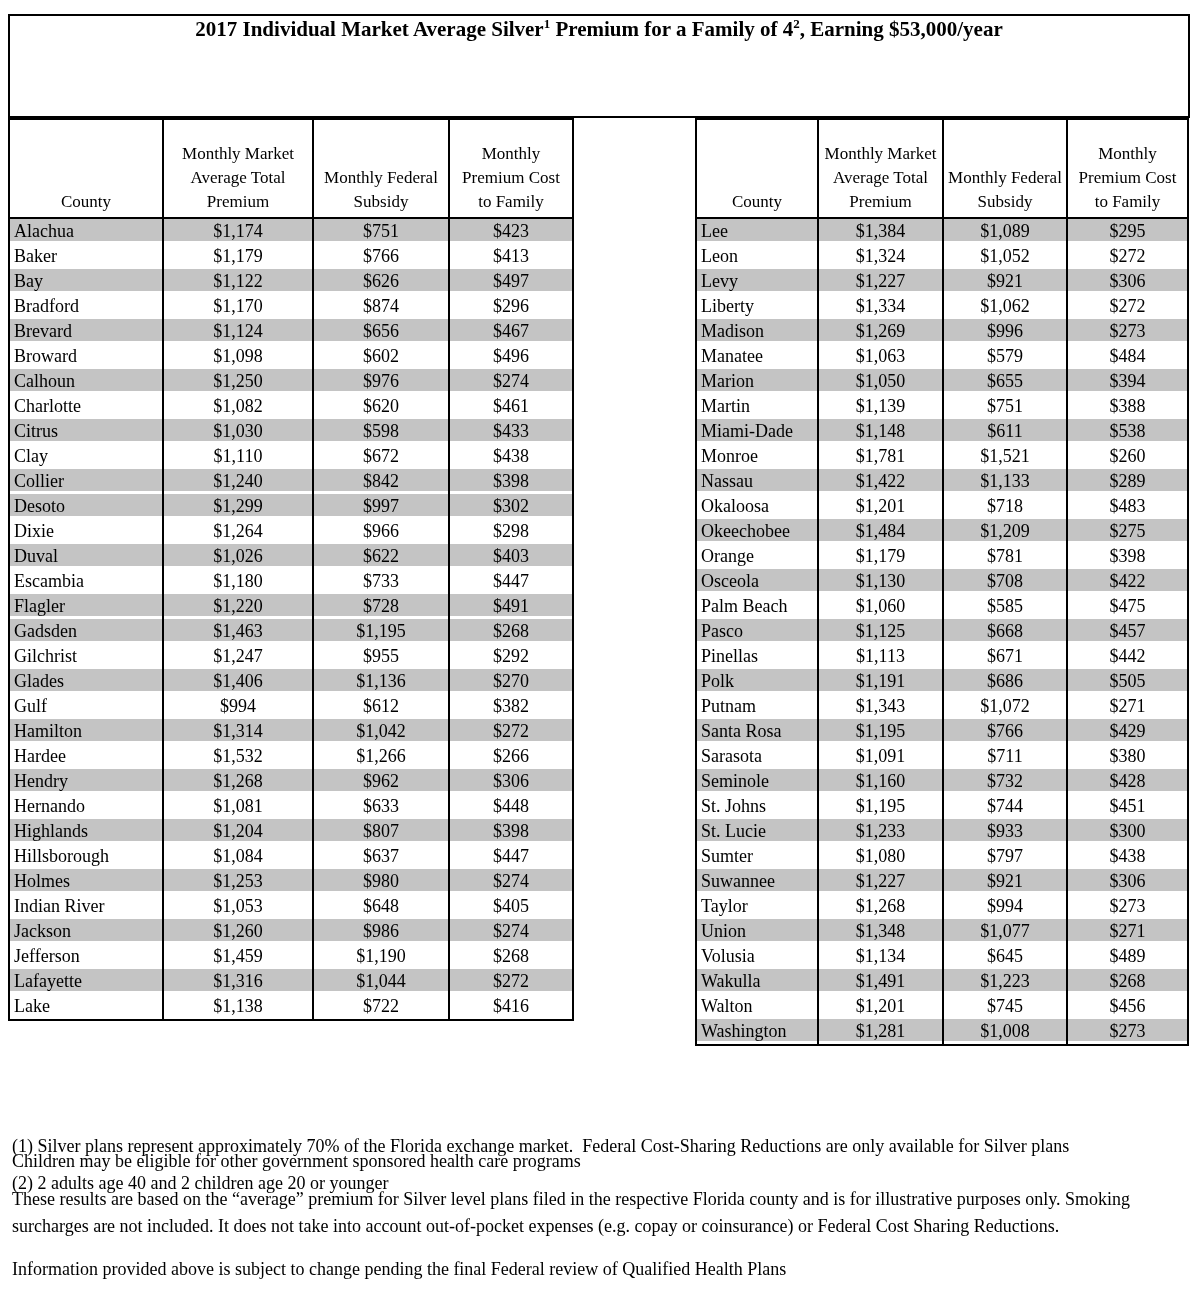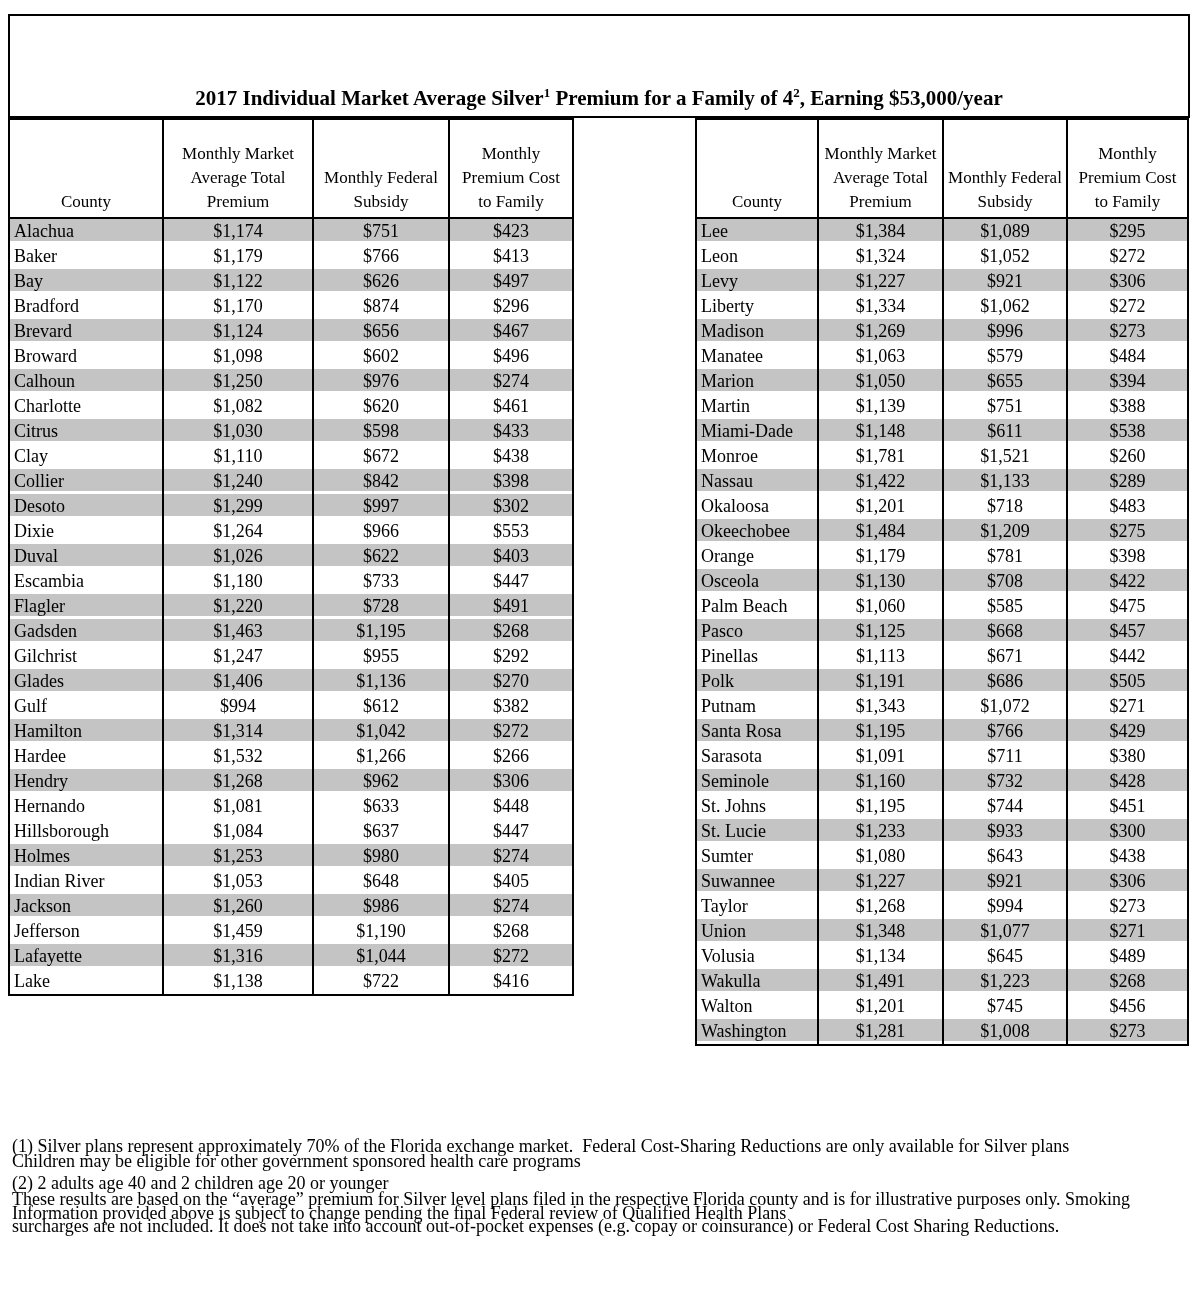--- a/index.html
+++ b/index.html
@@ -10,21 +10,21 @@
     background: #ffffff;
     color: #000000;
     font-family: "Liberation Serif", "DejaVu Serif", serif;
   }
   .title-box {
     position: absolute;
     left: 8px; top: 14px;
     width: 1178px; height: 100px;
     border: 2px solid #000;
     display: flex;
-    align-items: flex-end;
+    align-items: flex-start;
     justify-content: center;
     background: #fff;
   }
   .title-text {
     font-size: 21px;
     font-weight: bold;
     padding-bottom: 5px;
     white-space: nowrap;
   }
   .title-text sup { font-size: 13px; }
@@ -70,21 +70,21 @@
   .footnote {
     position: absolute;
     left: 12px;
     font-size: 18px;
     white-space: pre-wrap;
     line-height: 27px;
   }
   #fn1 { top: 1133px; width: 1180px; }
   #fn2 { top: 1170px; width: 1180px; }
   #fn3 { top: 1148px; width: 1180px; }
-  #fn-pending { top: 1200px; width: 1180px; }
+  #fn-pending { top: 1256px; width: 1180px; }
   #fn-disclaimer { top: 1186px; width: 1150px; }
 </style>
 </head>
 <body>
 
 <div class="page">
 
   <div class="title-box">
     <div class="title-text"><span>2017 Individual Market Average Silver</span><sup>1</sup><span> Premium for a Family of 4</span><sup>2</sup><span>, Earning $53,000/year</span></div>
   </div>
@@ -179,21 +179,21 @@
         <tr class="stripe">
           <td class="county">Desoto</td>
           <td class="val">$1,299</td>
           <td class="val">$997</td>
           <td class="val">$302</td>
         </tr>
         <tr>
           <td class="county">Dixie</td>
           <td class="val">$1,264</td>
           <td class="val">$966</td>
-          <td class="val">$553</td>
+          <td class="val">$298</td>
         </tr>
         <tr class="stripe">
           <td class="county">Duval</td>
           <td class="val">$1,026</td>
           <td class="val">$622</td>
           <td class="val">$403</td>
         </tr>
         <tr>
           <td class="county">Escambia</td>
           <td class="val">$1,180</td>
@@ -246,20 +246,26 @@
           <td class="county">Hendry</td>
           <td class="val">$1,268</td>
           <td class="val">$962</td>
           <td class="val">$306</td>
         </tr>
         <tr>
           <td class="county">Hernando</td>
           <td class="val">$1,081</td>
           <td class="val">$633</td>
           <td class="val">$448</td>
+        </tr>
+        <tr class="stripe">
+          <td class="county">Highlands</td>
+          <td class="val">$1,204</td>
+          <td class="val">$807</td>
+          <td class="val">$398</td>
         </tr>
         <tr>
           <td class="county">Hillsborough</td>
           <td class="val">$1,084</td>
           <td class="val">$637</td>
           <td class="val">$447</td>
         </tr>
         <tr class="stripe">
           <td class="county">Holmes</td>
           <td class="val">$1,253</td>
@@ -466,21 +472,21 @@
         </tr>
         <tr class="stripe">
           <td class="county">St. Lucie</td>
           <td class="val">$1,233</td>
           <td class="val">$933</td>
           <td class="val">$300</td>
         </tr>
         <tr>
           <td class="county">Sumter</td>
           <td class="val">$1,080</td>
-          <td class="val">$643</td>
+          <td class="val">$797</td>
           <td class="val">$438</td>
         </tr>
         <tr class="stripe">
           <td class="county">Suwannee</td>
           <td class="val">$1,227</td>
           <td class="val">$921</td>
           <td class="val">$306</td>
         </tr>
         <tr>
           <td class="county">Taylor</td>

